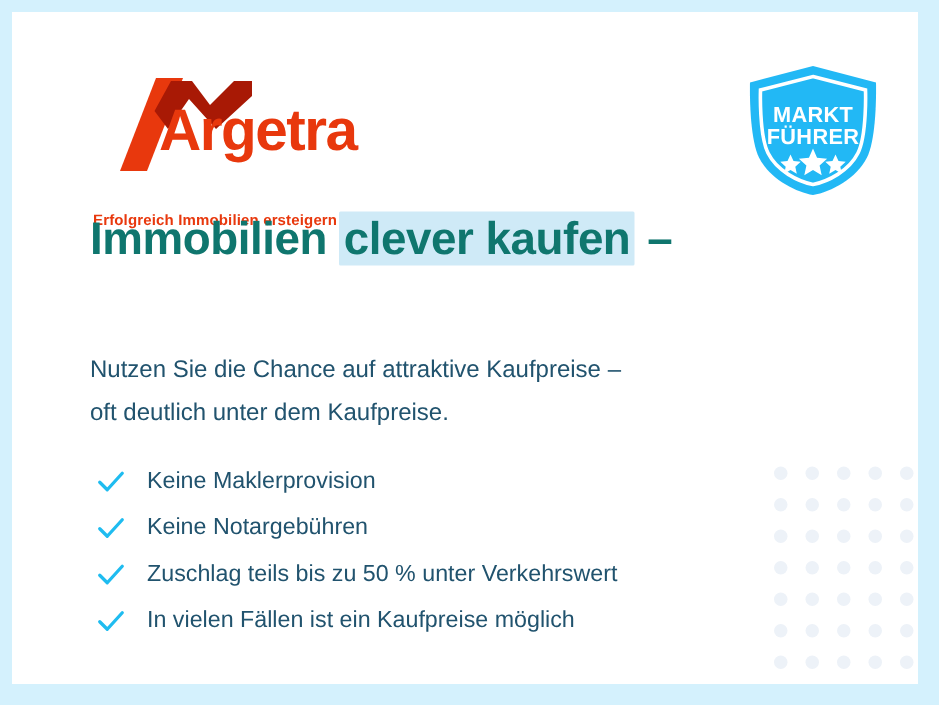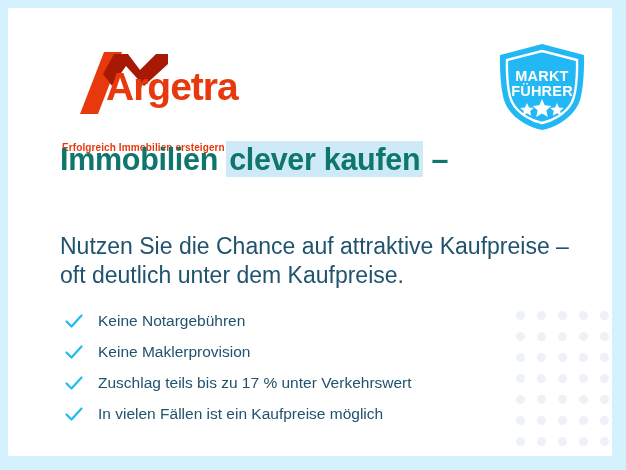--- a/index.html
+++ b/index.html
@@ -82,21 +82,21 @@
     background:#cfeaf7;
     padding:1px 3px;
     border-radius:1px;
   }
 
   
   #subheadline {
     position:absolute;
     left:52px; top:224px;
     width:520px;
-    font-size:23px;
+    font-size:16px;
     font-weight:400;
     line-height:29px;
     color:#21536e;
   }
 
   
   #benefits {
     position:absolute;
     left:54px; top:297px;
     width:470px;
@@ -201,37 +201,37 @@
       <span>oft deutlich unter dem Kaufpreise.</span>
     </p>
 
     <ul id="benefits">
       <li>
         <span class="check">
           <svg viewBox="0 0 20 20" width="20" height="20">
             <polyline points="2.5,10.5 7.5,15.5 17.5,4.5" fill="none" stroke="#1fbcf0" stroke-width="2.2" stroke-linecap="round" stroke-linejoin="round"></polyline>
           </svg>
         </span>
+        <span>Keine Maklerprovision</span>
+      </li>
+      <li>
+        <span class="check">
+          <svg viewBox="0 0 20 20" width="20" height="20">
+            <polyline points="2.5,10.5 7.5,15.5 17.5,4.5" fill="none" stroke="#1fbcf0" stroke-width="2.2" stroke-linecap="round" stroke-linejoin="round"></polyline>
+          </svg>
+        </span>
         <span>Keine Notargebühren</span>
       </li>
       <li>
         <span class="check">
           <svg viewBox="0 0 20 20" width="20" height="20">
             <polyline points="2.5,10.5 7.5,15.5 17.5,4.5" fill="none" stroke="#1fbcf0" stroke-width="2.2" stroke-linecap="round" stroke-linejoin="round"></polyline>
           </svg>
         </span>
-        <span>Keine Maklerprovision</span>
-      </li>
-      <li>
-        <span class="check">
-          <svg viewBox="0 0 20 20" width="20" height="20">
-            <polyline points="2.5,10.5 7.5,15.5 17.5,4.5" fill="none" stroke="#1fbcf0" stroke-width="2.2" stroke-linecap="round" stroke-linejoin="round"></polyline>
-          </svg>
-        </span>
-        <span>Zuschlag teils bis zu 17 % unter Verkehrswert</span>
+        <span>Zuschlag teils bis zu 50 % unter Verkehrswert</span>
       </li>
       <li>
         <span class="check">
           <svg viewBox="0 0 20 20" width="20" height="20">
             <polyline points="2.5,10.5 7.5,15.5 17.5,4.5" fill="none" stroke="#1fbcf0" stroke-width="2.2" stroke-linecap="round" stroke-linejoin="round"></polyline>
           </svg>
         </span>
         <span>In vielen Fällen ist ein Kaufpreise möglich</span>
       </li>
     </ul>

